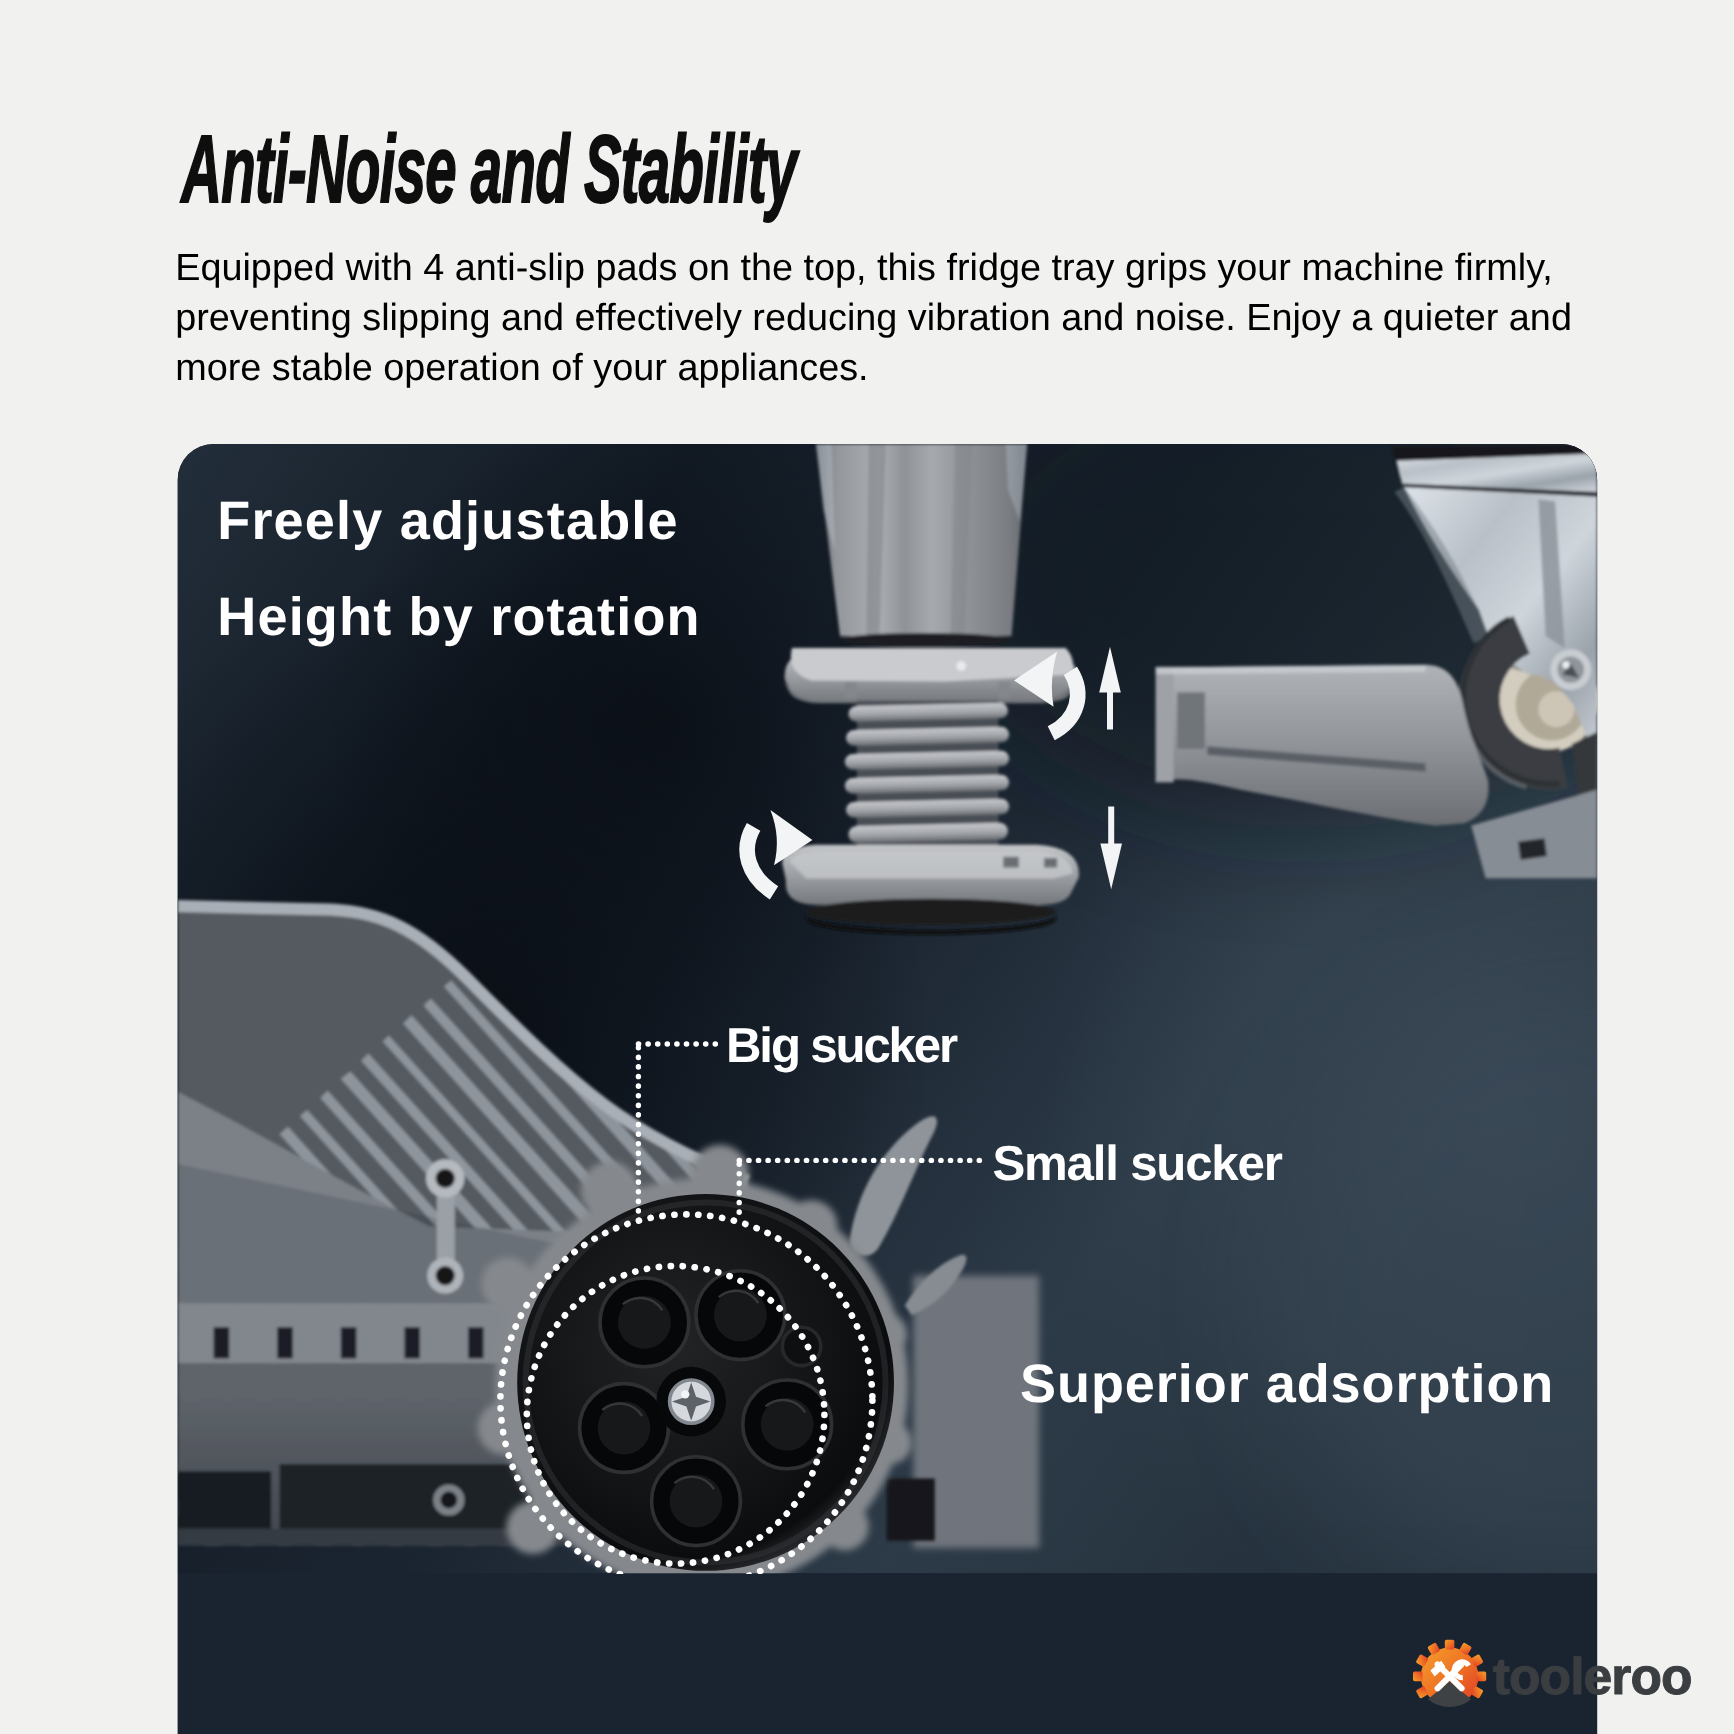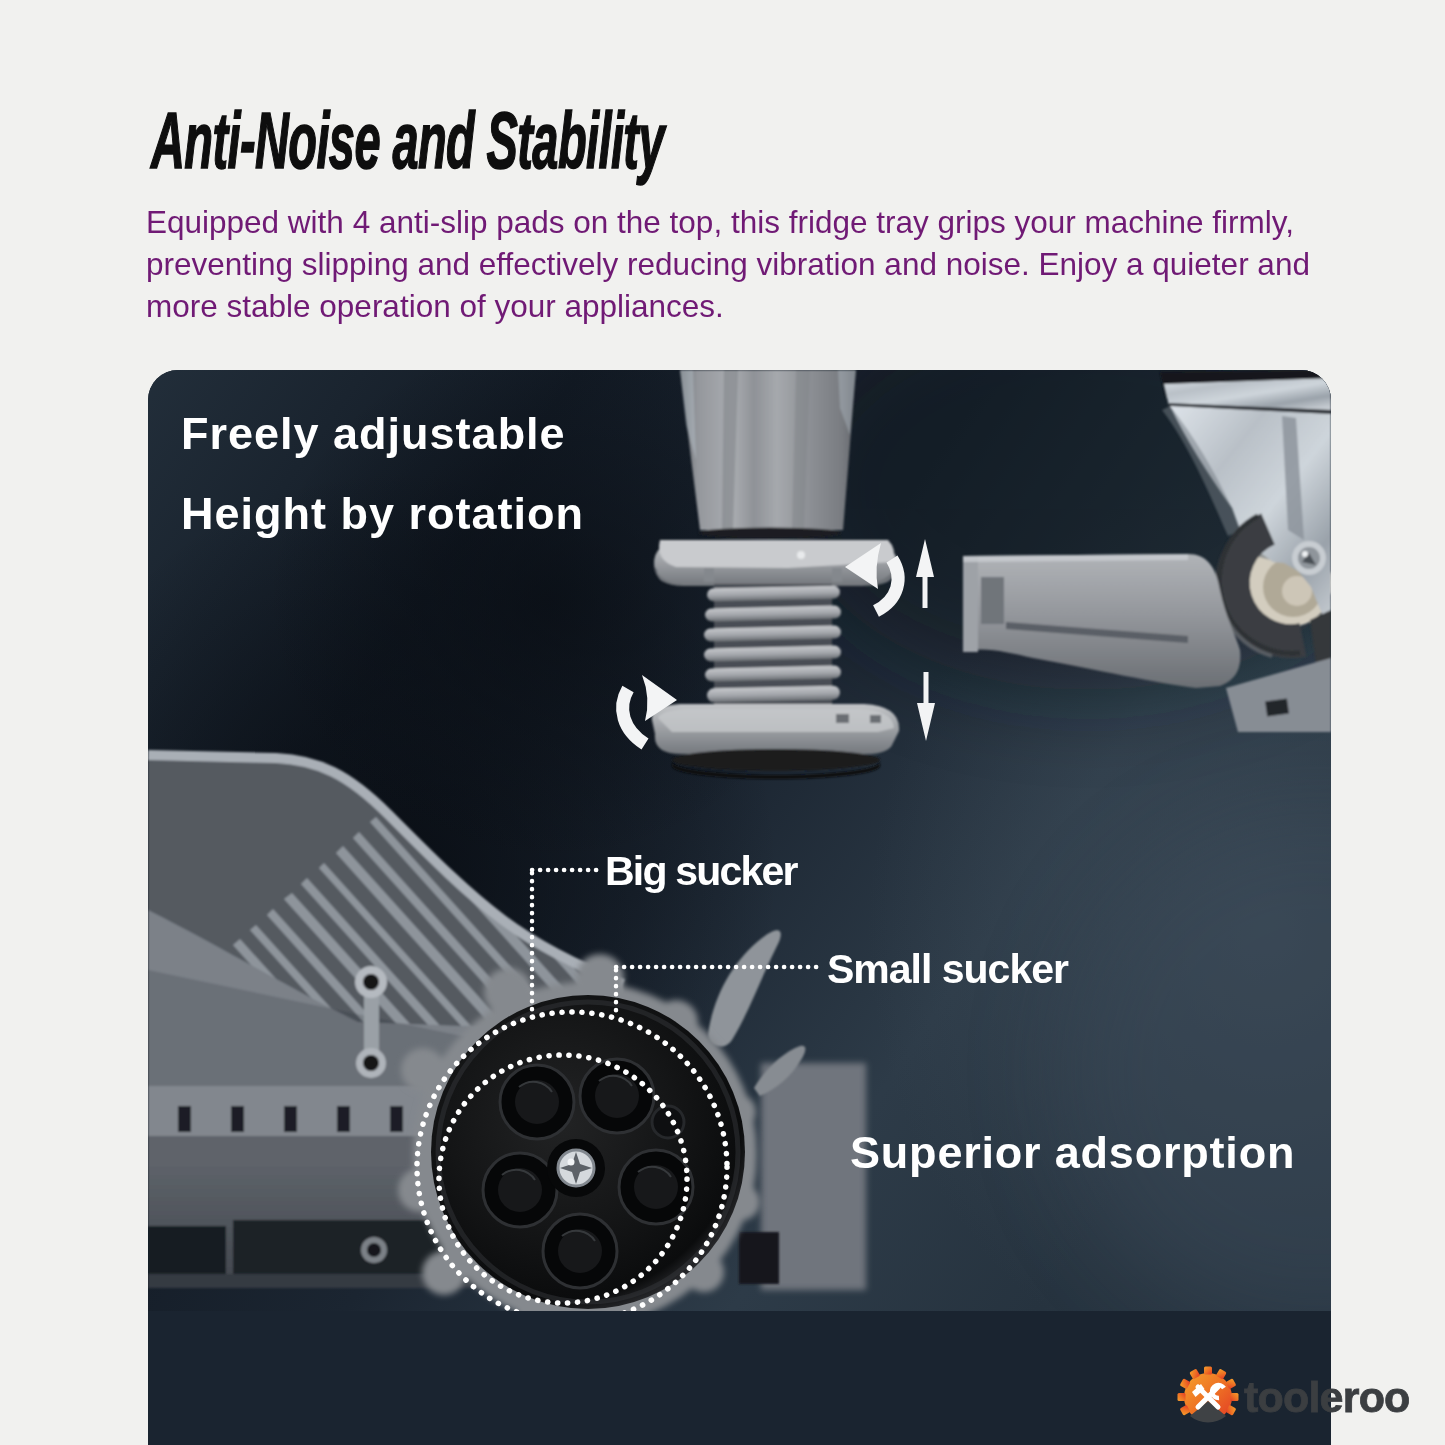--- a/index.html
+++ b/index.html
@@ -1,18 +1,18 @@
 <!DOCTYPE html>
 <html><head>
 <meta charset="utf-8">
 <style>
   html,body{margin:0;padding:0}
   body{width:1445px;height:1445px;background:#f1f1ef;font-family:"Liberation Sans",sans-serif;position:relative;overflow:hidden}
   .title{position:absolute;left:151px;top:95px;font-size:80px;font-weight:bold;font-style:italic;color:#0e0e0e;letter-spacing:-1px;-webkit-text-stroke:1.6px #0e0e0e;transform:scaleX(0.587);transform-origin:left top;white-space:nowrap}
-  .para{position:absolute;left:146px;top:202px;font-size:31.5px;line-height:41.8px;color:#701a75;letter-spacing:0px;white-space:nowrap}
+  .para{position:absolute;left:146px;top:202px;font-size:31.5px;line-height:41.8px;color:#000000;letter-spacing:0px;white-space:nowrap}
   .panel{position:absolute;left:148px;top:370px;width:1183px;height:1188px;border-radius:30px;overflow:hidden;background:#1a2430}
   .logo{position:absolute;left:1172px;top:1361px}
 </style>
 </head>
 <body>
   <div class="title">Anti-Noise and Stability</div>
   <div class="para">Equipped with 4 anti-slip pads on the top, this fridge tray grips your machine firmly,<br>preventing slipping and effectively reducing vibration and noise. Enjoy a quieter and<br>more stable operation of your appliances.</div>
 
   <div class="panel">
   <svg width="1183" height="941" viewBox="0 0 1183 941" xmlns="http://www.w3.org/2000/svg">

